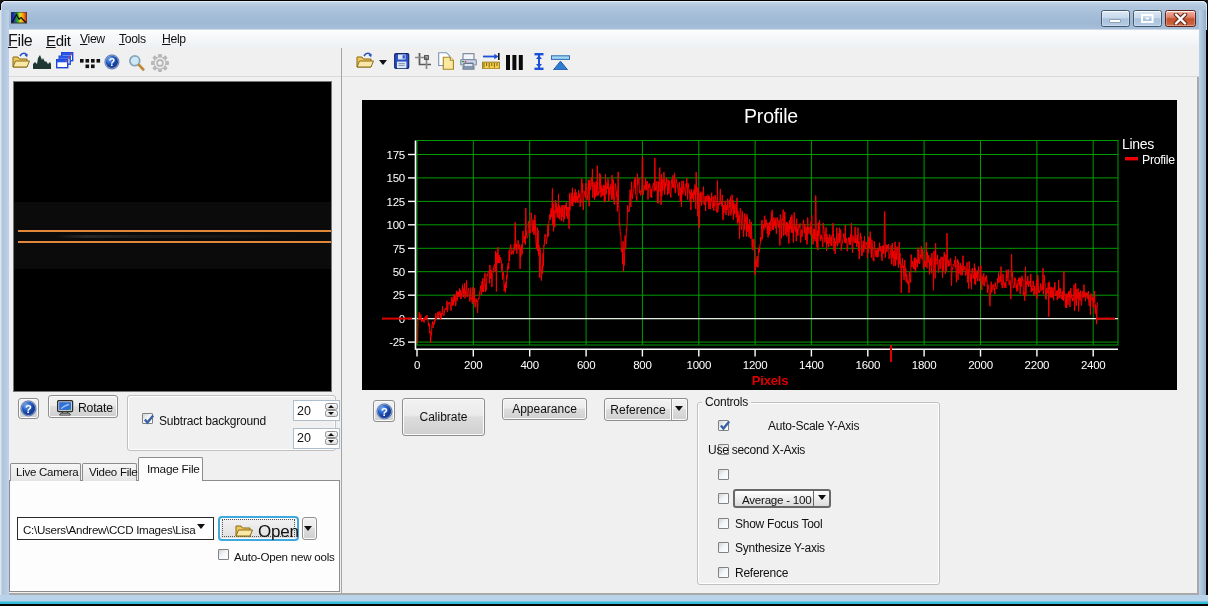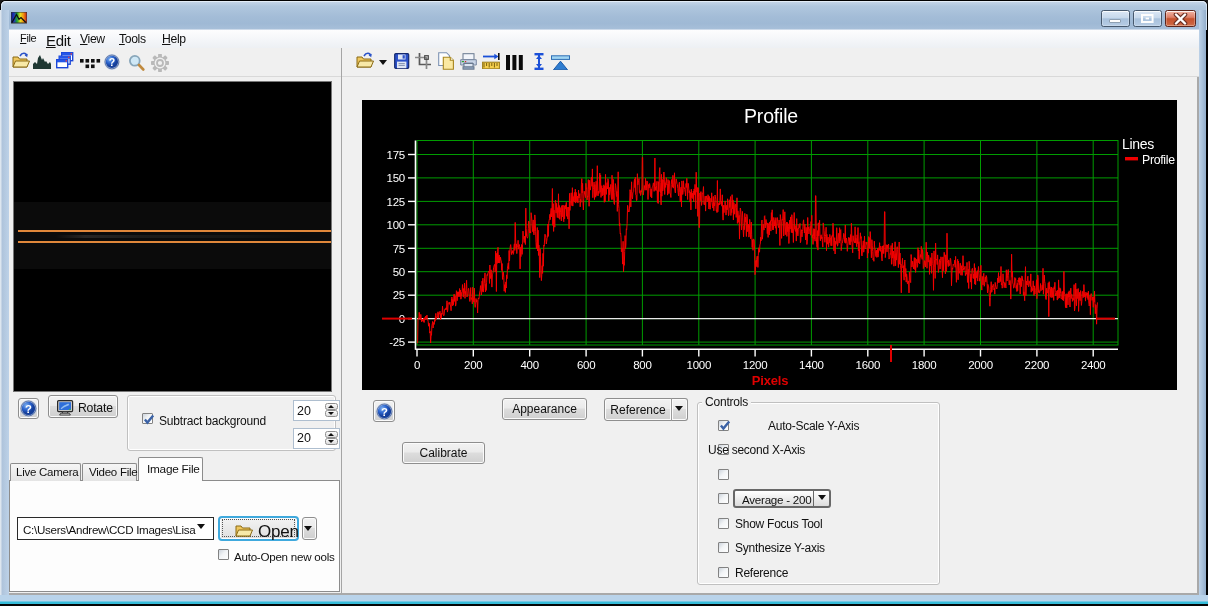--- a/index.html
+++ b/index.html
@@ -38,21 +38,21 @@
       <rect x="1.2" y="1.2" width="12" height="8.6" fill="none" stroke="#7e8fa0" stroke-width="0.1"></rect>
       <rect x="2" y="2" width="10.6" height="7" fill="none" stroke="#fdfdfd" stroke-width="2"></rect>
       <rect x="5.6" y="4.6" width="3.4" height="1.8" fill="#fdfdfd"></rect>
     </svg>
 <svg class="abs" style="left:1172px;top:12.5px" width="17" height="12" viewBox="0 0 17 12">
       <path d="M4 1.5 L13 10.5 M13 1.5 L4 10.5" stroke="#6e3226" stroke-width="4.6" stroke-linecap="round"></path>
       <path d="M4 1.5 L13 10.5 M13 1.5 L4 10.5" stroke="#fff" stroke-width="2.4" stroke-linecap="round"></path>
     </svg>
 <div class="abs" style="left:9px;top:29px;width:1190px;height:565.5px;background:#f0f0f0;border-right:2px solid #a9a9a9;border-bottom:2px solid #a9a9a9"></div>
 <div class="abs" style="left:9px;top:29px;width:1190px;height:19px;background:linear-gradient(#fdfdfe,#edf0f4);border-top:1px solid #cddaea"></div>
-<div class="txt" style="left:20px;top:31.5px;font-size:11px;letter-spacing:-0.35px"><u>F</u>ile</div>
+<div class="txt" style="left:8px;top:31.5px;font-size:16px;letter-spacing:-0.35px"><u>F</u>ile</div>
 <div class="txt" style="left:46px;top:31.5px;font-size:15px;letter-spacing:-0.35px"><u>E</u>dit</div>
 <div class="txt" style="left:80px;top:31.5px;font-size:12.2px;letter-spacing:-0.35px"><u>V</u>iew</div>
 <div class="txt" style="left:119px;top:31.5px;font-size:12.2px;letter-spacing:-0.35px"><u>T</u>ools</div>
 <div class="txt" style="left:162px;top:31.5px;font-size:12.2px;letter-spacing:-0.35px"><u>H</u>elp</div>
 <div class="abs" style="left:9px;top:48px;width:1190px;height:29px;background:#f0f0f0;border-bottom:1px solid #d9d9d9"></div>
 <div class="abs" style="left:341px;top:48px;width:1px;height:545px;background:#a5a5a5"></div>
 <svg style="position:absolute;left:12px;top:52px" width="19" height="17" viewBox="0 0 19 17">
       <path d="M8 4 C10 0.5 14 0.5 14.5 3.5" fill="none" stroke="#2a52c8" stroke-width="1.6"></path>
       <path d="M12.6 3.2 L15.2 5.2 L15.8 1.8 Z" fill="#2a52c8"></path>
       <path d="M1 5 L6 5 L7.5 7 L15 7 L15 15 L1 15 Z" fill="#efc75e" stroke="#8a6a15" stroke-width="1"></path>
@@ -327,21 +327,21 @@
         <radialGradient id="hg375.5" cx="35%" cy="30%">
           <stop offset="0%" stop-color="#7db0f0"></stop>
           <stop offset="60%" stop-color="#2a62cc"></stop>
           <stop offset="100%" stop-color="#163f9a"></stop>
         </radialGradient>
       </defs>
       <circle cx="8.459999999999999" cy="8.459999999999999" r="7.459999999999999" fill="url(#hg375.5)" stroke="#b9c9e4" stroke-width="1.6"></circle>
       <circle cx="8.459999999999999" cy="8.459999999999999" r="7.459999999999999" fill="none" stroke="#27427e" stroke-width="0.6"></circle>
       <text x="8.459999999999999" y="12.501999999999999" text-anchor="middle" style="font:bold 11.28px 'Liberation Sans',sans-serif;fill:#fff">?</text>
     </svg>
-<div class="btn " style="left:402px;top:398px;width:83px;height:22px;font-size:12px;border-radius:3px;margin-top:44px;">Calibrate</div>
+<div class="btn " style="left:402px;top:398px;width:83px;height:38px;font-size:12px;border-radius:3px;">Calibrate</div>
 <div class="btn " style="left:502px;top:398px;width:85px;height:22px;font-size:12px;border-radius:3px;">Appearance</div>
 <div class="btn " style="left:604px;top:398px;width:68px;height:23px;font-size:12px;border-radius:3px;border-radius:3px 0 0 3px">Reference</div>
 <div class="btn " style="left:671px;top:398px;width:17px;height:23px;font-size:13px;border-radius:3px;border-radius:0 3px 3px 0;border-left:1px solid #9a9a9a"></div>
 <div style="position:absolute;left:674.5px;top:406px;width:0;height:0;border-left:4.5px solid transparent;border-right:4.5px solid transparent;border-top:5.6px solid #111"></div>
 <div class="abs" style="left:697px;top:402px;width:243px;height:183px;border:1px solid #c0c0c0;border-radius:3px;box-shadow:inset 0 0 0 1px #fff"></div>
 <div class="abs" style="left:702px;top:395px;background:#f0f0f0;padding:0 3px;font-size:12px;letter-spacing:-0.2px;color:#111">Controls</div>
 <div style="position:absolute;left:718px;top:419.5px;width:11px;height:11px;border:1.2px solid #828282;border-radius:1px;background:linear-gradient(135deg,#cdd4dc 0%,#f2f4f6 45%,#fff 100%)">
       <svg width="15" height="14" viewBox="0 0 15 14" style="position:absolute;left:-1px;top:-1.5px">
         <path d="M2.9 6.6 L5.4 9.6 L11.2 2.6" fill="none" stroke="#3b62a6" stroke-width="2.4"></path>
       </svg>
@@ -352,15 +352,15 @@
 <div style="position:absolute;left:718px;top:468.5px;width:11px;height:11px;border:1.2px solid #828282;border-radius:1px;background:linear-gradient(135deg,#cdd4dc 0%,#f2f4f6 45%,#fff 100%)"></div>
 <div class="txt" style="left:735px;top:493px;font-size:12px;letter-spacing:-0.25px">Use second Y-Axis</div>
 <div style="position:absolute;left:718px;top:493px;width:11px;height:11px;border:1.2px solid #828282;border-radius:1px;background:linear-gradient(135deg,#cdd4dc 0%,#f2f4f6 45%,#fff 100%)"></div>
 <div style="position:absolute;left:718px;top:517.5px;width:11px;height:11px;border:1.2px solid #828282;border-radius:1px;background:linear-gradient(135deg,#cdd4dc 0%,#f2f4f6 45%,#fff 100%)"></div>
 <div class="txt" style="left:735px;top:516.5px;font-size:12px;letter-spacing:-0.25px">Show Focus Tool</div>
 <div style="position:absolute;left:718px;top:542px;width:11px;height:11px;border:1.2px solid #828282;border-radius:1px;background:linear-gradient(135deg,#cdd4dc 0%,#f2f4f6 45%,#fff 100%)"></div>
 <div class="txt" style="left:735px;top:541px;font-size:12px;letter-spacing:-0.25px">Synthesize Y-axis</div>
 <div style="position:absolute;left:718px;top:566.5px;width:11px;height:11px;border:1.2px solid #828282;border-radius:1px;background:linear-gradient(135deg,#cdd4dc 0%,#f2f4f6 45%,#fff 100%)"></div>
 <div class="txt" style="left:735px;top:565.5px;font-size:12px;letter-spacing:-0.25px">Reference</div>
 <div class="abs" style="left:733px;top:489px;width:98px;height:19px;border:2px solid #686868;border-radius:3px;background:linear-gradient(#fff,#dcdcdc)"></div>
-<div class="txt" style="left:742px;top:492.5px;font-size:11.6px;letter-spacing:-0.25px">Average - 200</div>
+<div class="txt" style="left:742px;top:492.5px;font-size:11.6px;letter-spacing:-0.25px">Average - 100</div>
 <div class="abs" style="left:813px;top:491px;width:1px;height:15px;background:#686868"></div>
 <div style="position:absolute;left:817.5px;top:495px;width:0;height:0;border-left:4.5px solid transparent;border-right:4.5px solid transparent;border-top:5.6px solid #111"></div>
 </div>
 </body></html>

